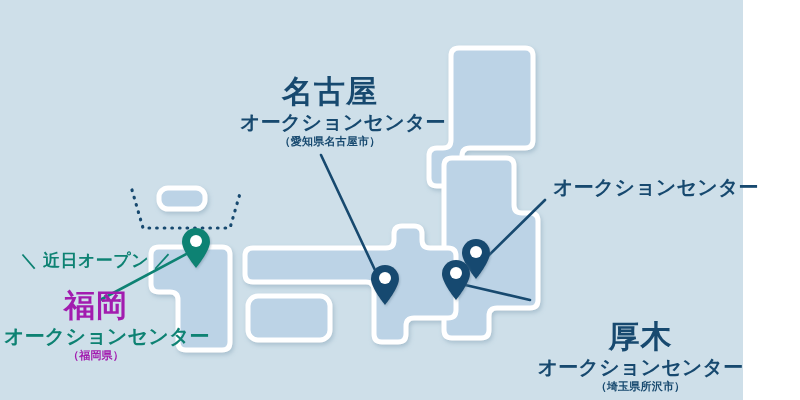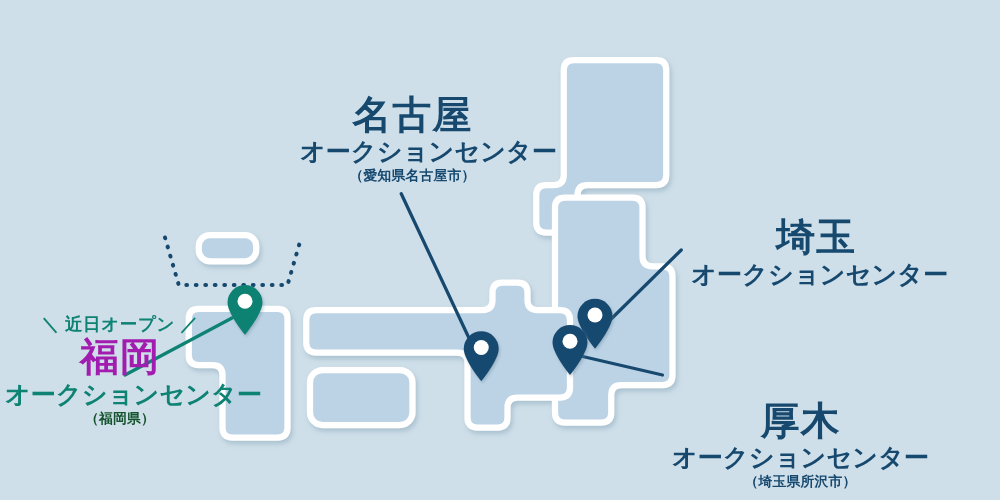--- a/index.html
+++ b/index.html
@@ -7,42 +7,42 @@
     padding: 0;
   }
   body {
     width: 800px;
     height: 400px;
     overflow: hidden;
     font-family: "Liberation Sans", "DejaVu Sans", sans-serif;
   }
   #map-figure {
     position: relative;
-    width: 800px;
+    width: 743px;
     height: 400px;
     background: #cedfe9;
   }
   #map-svg {
     position: absolute;
     left: 0;
     top: 0;
     width: 800px;
     height: 400px;
   }
   .label-block {
     position: absolute;
     line-height: 1.0;
     white-space: nowrap;
   }
   .tagline {
-    font-size: 14px;
+    font-size: 17px;
     font-weight: bold;
     color: #0e8273;
     letter-spacing: 0.5px;
-    margin-bottom: 3px;
+    margin-bottom: 20px;
   }
   .loc-name {
     font-size: 31px;
     font-weight: bold;
     letter-spacing: 1px;
     color: #17496f;
     line-height: 1.08;
   }
   .loc-name.green { color: #a21caf; }
   .loc-sub {
@@ -54,21 +54,21 @@
     margin-top: 2px;
   }
   .loc-sub.green { color: #0e8273; }
   .loc-pref {
     font-size: 11px;
     font-weight: bold;
     letter-spacing: 0.2px;
     color: #17496f;
     line-height: 1.25;
   }
-  .loc-pref.green { color: #14532d; }
+  .loc-pref.green { color: #a21caf; }
   .ta-center { text-align: center; }
 </style>
 </head>
 <body>
 
 <div id="map-figure">
 
   <svg id="map-svg" viewBox="0 0 800 400">
     <defs>
       <filter id="softshadow" x="-30%" y="-30%" width="170%" height="170%">
@@ -135,21 +135,20 @@
     </g>
   </svg>
 
   <div class="label-block ta-center" style="left:240px; top:75px; width:180px;">
     <div class="loc-name">名古屋</div>
     <div class="loc-sub">オークションセンター</div>
     <div class="loc-pref">（愛知県名古屋市）</div>
   </div>
 
   <div class="label-block ta-center" style="left:553px; top:173px; width:200px;">
-    <div class="loc-name">埼玉</div>
     <div class="loc-sub">オークションセンター</div>
   </div>
 
   <div class="label-block ta-center" style="left:533px; top:279px; width:215px;margin-top:41px;">
     <div class="loc-name">厚木</div>
     <div class="loc-sub">オークションセンター</div>
     <div class="loc-pref">（埼玉県所沢市）</div>
   </div>
 
   <div class="label-block ta-center" style="left:4px; top:252px; width:184px;">

